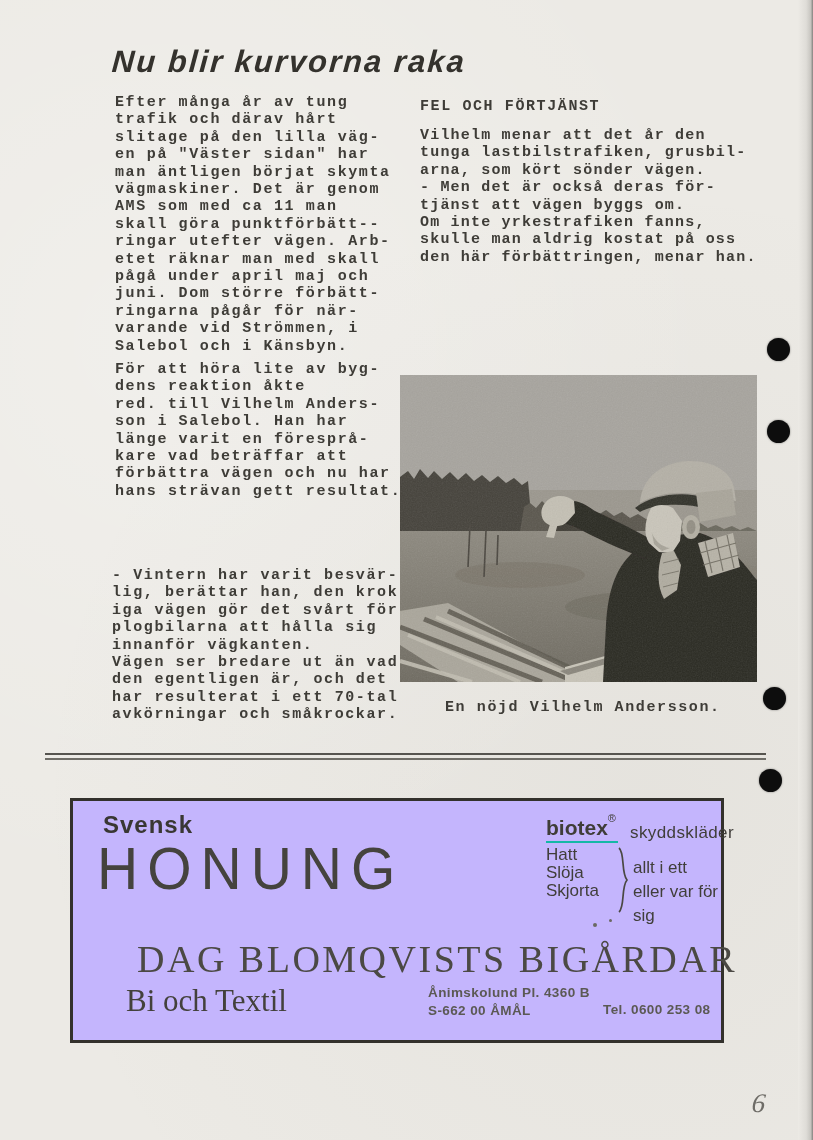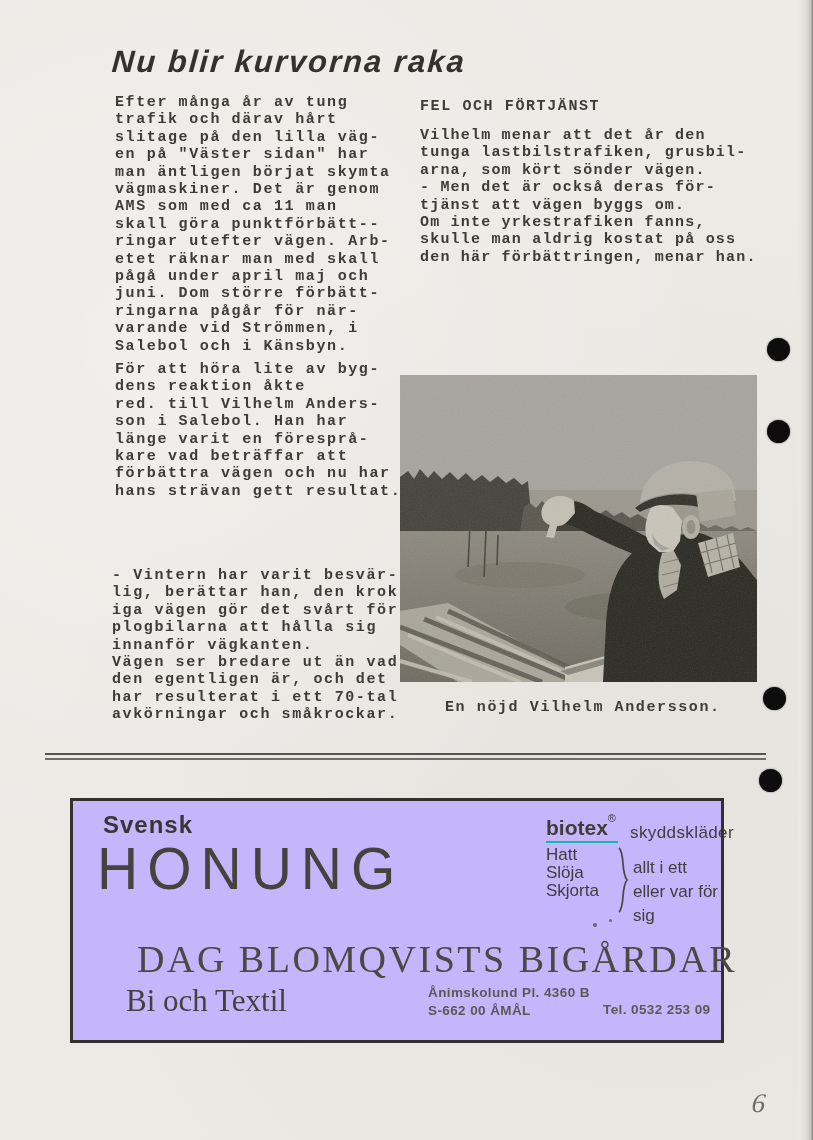--- a/index.html
+++ b/index.html
@@ -278,21 +278,21 @@
       <svg width="14" height="66" viewBox="0 0 14 66">
         <path d="M3,1 C9,6 5,26 11,33 C5,40 9,60 3,65" fill="none" stroke="#4a4843" stroke-width="1.7"></path>
       </svg>
     </div>
     <div class="biotex-options">allt i ett
 eller var för sig</div>
 
     <div class="ad-company">DAG BLOMQVISTS BIGÅRDAR</div>
     <div class="ad-tagline">Bi och Textil</div>
     <div class="ad-address"><span>Ånimskolund  Pl. 4360 B</span><br><span>S-662 00  ÅMÅL</span></div>
-    <div class="ad-phone">Tel. 0532 253 09</div>
+    <div class="ad-phone">Tel. 0600 253 08</div>
 
     <div class="ink-speck" style="left:520px;top:122px;width:4px;height:4px;"></div>
     <div class="ink-speck" style="left:536px;top:118px;width:3px;height:3px;"></div>
   </div>
 
   <div class="page-number">6</div>
 
   <div class="page-edge"></div>
 </div>
 

